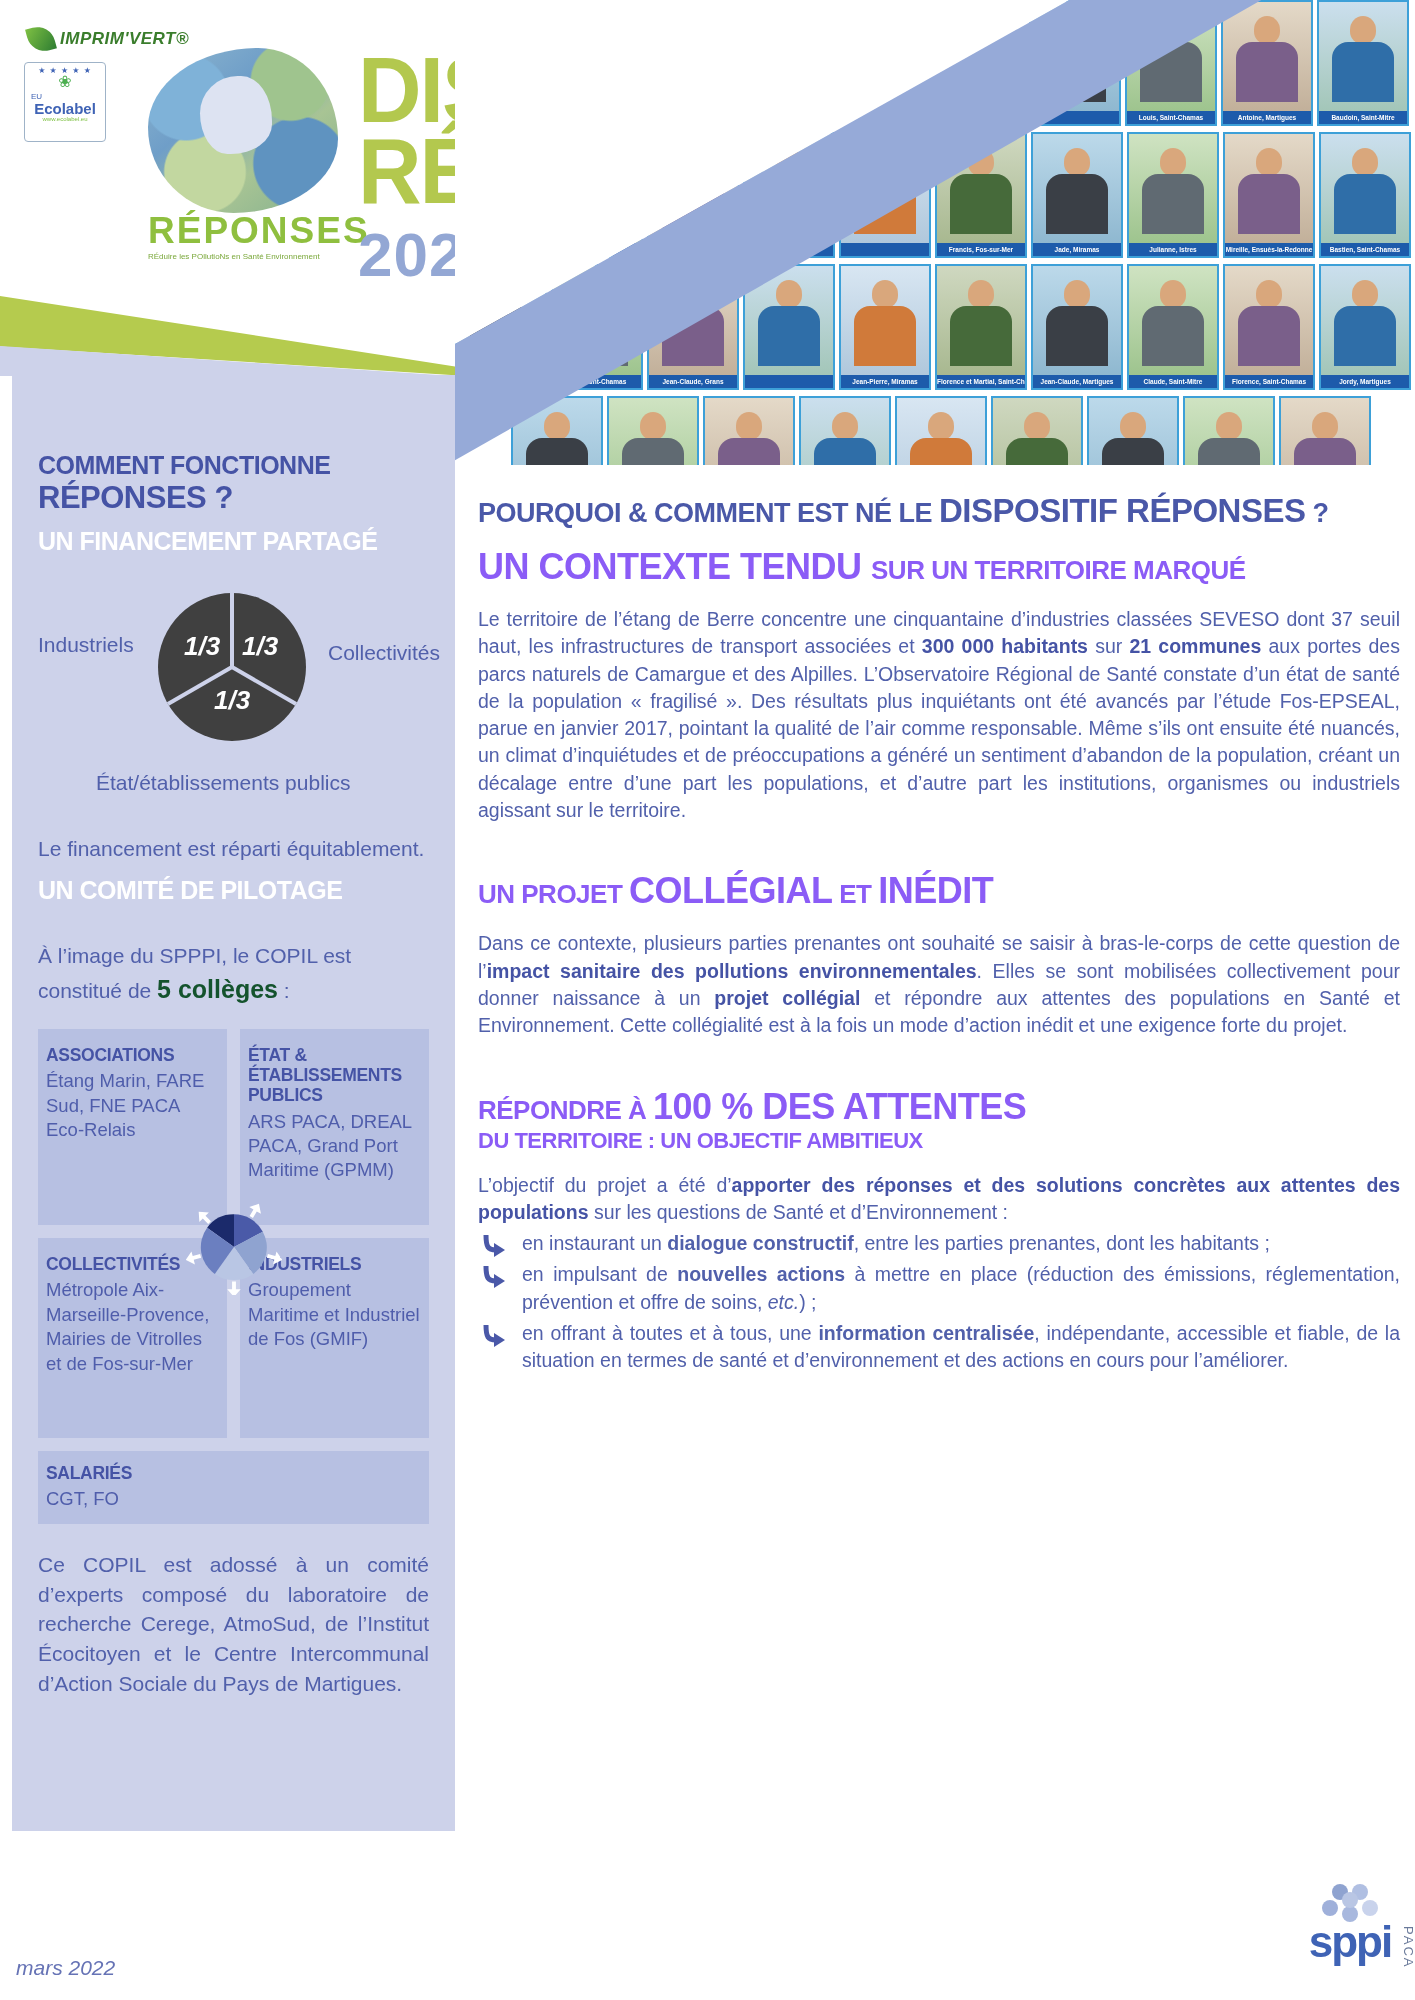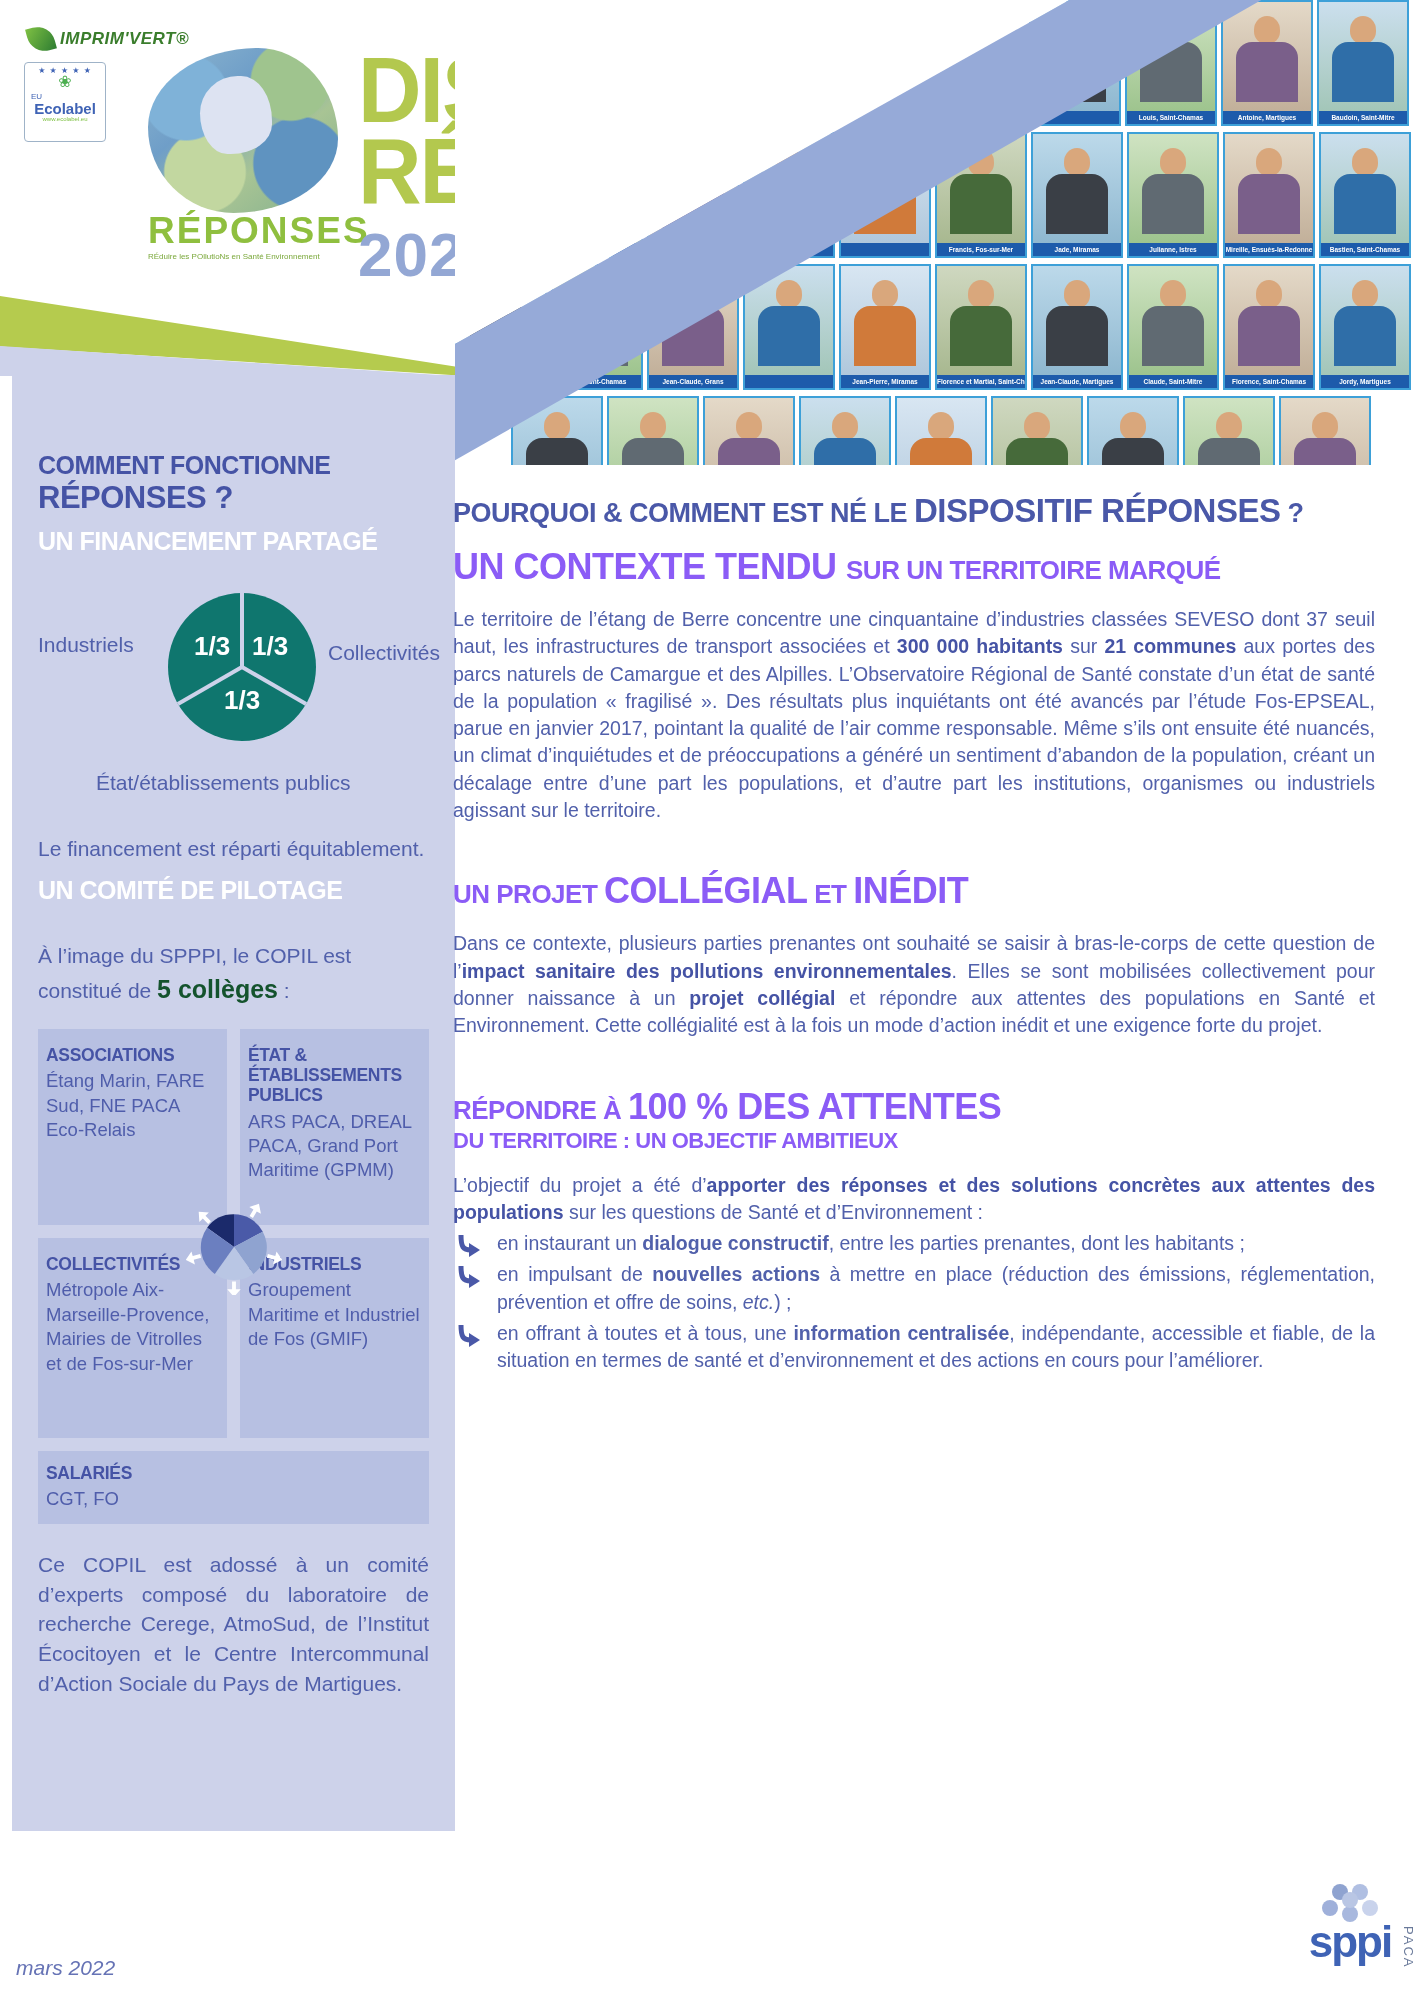--- a/index.html
+++ b/index.html
@@ -61,21 +61,21 @@
   #wedge-lav   { left:0; top:346px; width:455px; height:30px; background:#cdd2ea; clip-path:polygon(0 0,100% 100%,0 100%); }
 
   
   #left-panel { left:12px; top:375px; width:443px; height:1456px; background:#cdd2ea; padding:76px 26px 0 26px; }
   .lh1 { font-weight:900; color:#4553a5; font-size:25px; letter-spacing:-.5px; }
   .lh1 .big { font-size:31px; }
   .lh2 { font-weight:900; color:#ffffff; font-size:25px; letter-spacing:-.5px; margin-top:10px; line-height:1.25; }
   .lh2 .big { font-size:31px; }
 
   #pie-wrap { position:relative; height:300px; margin-top:18px; font-size:21px; color:#5160ab; }
-  #pie { position:absolute; left:130px; top:18px; width:148px; height:148px; border-radius:50%; background:#0f766e; }
+  #pie { position:absolute; left:120px; top:18px; width:148px; height:148px; border-radius:50%; background:#404040;font-style:italic; }
   #pie .div { position:absolute; left:72px; bottom:74px; width:4px; height:74px; background:#cdd2ea; transform-origin:bottom center; }
   #pie .v { position:absolute; color:#fff; font-weight:900; font-size:26px; }
   #pie .v1 { left:26px; top:38px; } #pie .v2 { left:84px; top:38px; } #pie .v3 { left:56px; top:92px; }
   #lbl-ind { position:absolute; left:0; top:58px; }
   #lbl-col { position:absolute; left:290px; top:66px; }
   #lbl-etat { position:absolute; left:58px; top:196px; }
   #fin-note { position:absolute; left:0; top:262px; font-size:21px; }
 
   #copil-intro { margin-top:34px; font-size:21px; line-height:1.45; color:#5160ab; }
   #copil-intro .big { font-weight:900; color:#14532d; font-size:25px; }
@@ -84,21 +84,21 @@
   .cbox { background:#b7c0e2; padding:16px 8px; text-align:left; font-size:18.5px; line-height:1.32; color:#4f5dab; }
   .cbox .ct { font-weight:900; color:#4553a5; font-size:17.5px; letter-spacing:-.3px; line-height:1.15; margin-bottom:4px; }
   .cbox.full { grid-column:1 / span 2; padding:12px 8px; }
   #pinwheel { position:absolute; left:50%; top:44%; width:96px; height:96px; margin:-48px 0 0 -48px; }
 
   #copil-outro { margin-top:26px; font-size:21px; line-height:1.42; text-align:justify; color:#5160ab; }
 
   #date-note { left:16px; top:1956px; font-size:21px; font-style:italic; color:#6673b5; }
 
   
-  #right-col { left:453px; top:492px; width:922px; }
+  #right-col { left:478px; top:492px; width:922px; }
   .rh1 { font-weight:900; color:#4a58a8; font-size:27px; letter-spacing:-.5px; }
   .rh1 .big { font-size:33px; }
   .rh2 { font-weight:700; color:#8b5cf6; font-size:26px; letter-spacing:-.5px; }
   .rh2 .big { font-size:36px; }
   .para { font-size:19.5px; line-height:1.4; text-align:justify; color:#5160ab; margin-top:18px; }
   .para b { color:#4553a5; }
   .sect { margin-top:40px; }
   ul.arrows { list-style:none; margin-top:2px; }
   ul.arrows li { position:relative; padding-left:44px; margin-top:4px; font-size:19.5px; line-height:1.4; text-align:justify; }
   ul.arrows li .arr { position:absolute; left:4px; top:4px; width:24px; height:24px; }

